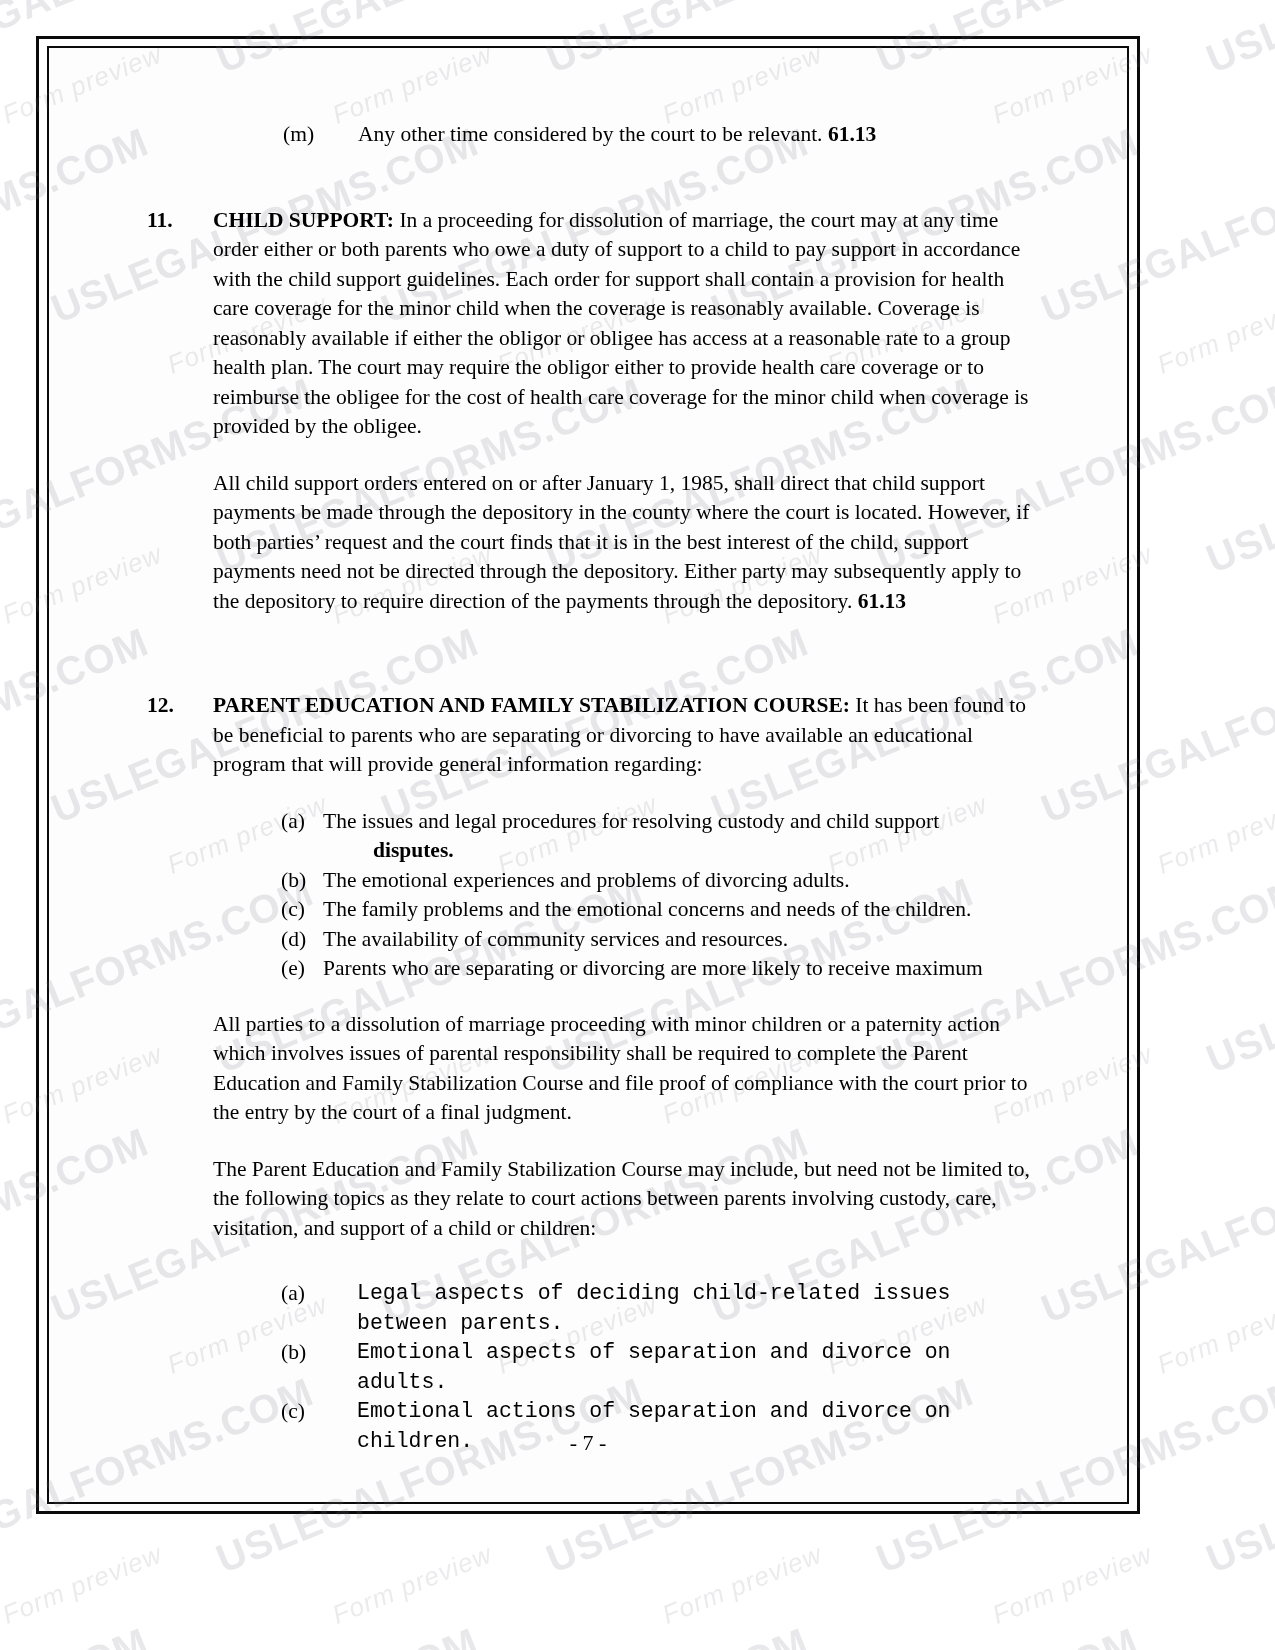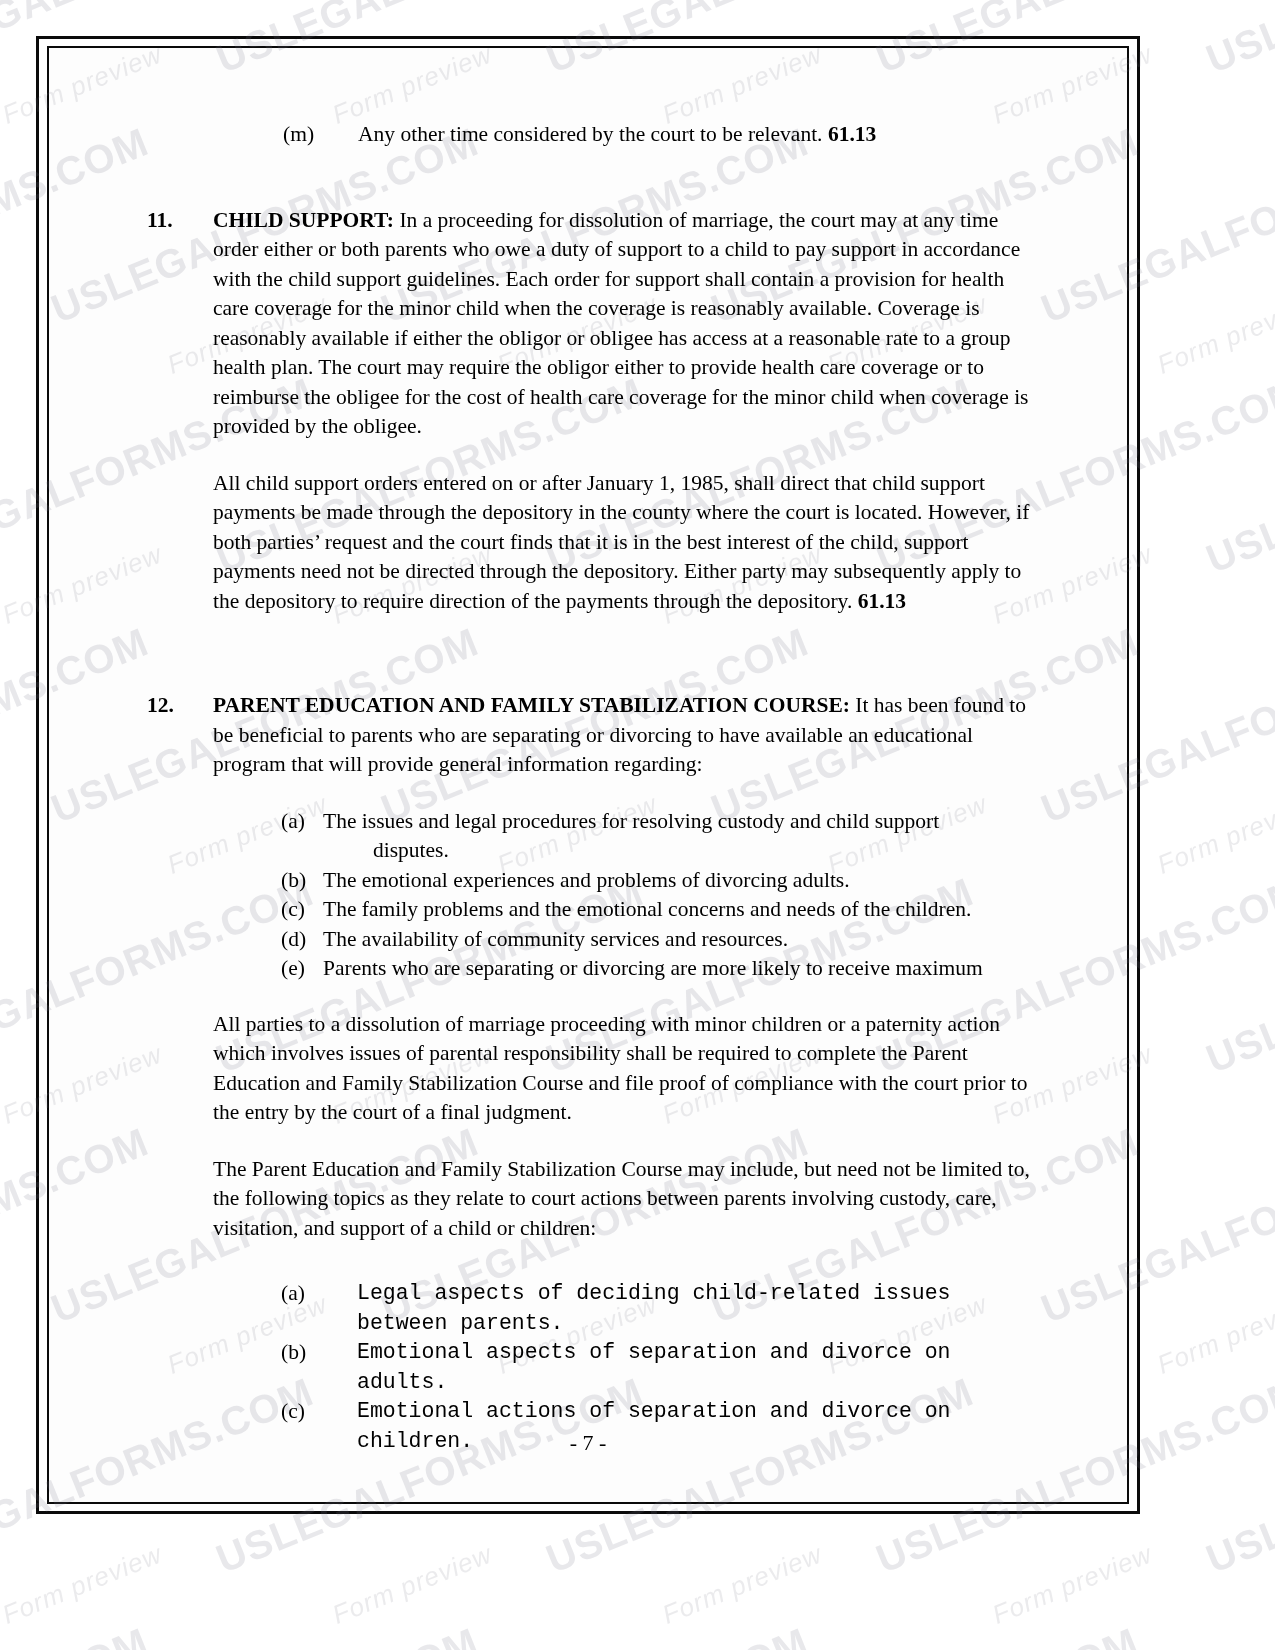--- a/index.html
+++ b/index.html
@@ -143,20 +143,21 @@
     width: 38px;
   }
   .sublist-tight .row .txt {
     flex: 1 1 auto;
     text-indent: 0;
     padding-left: 4px;
   }
   .sublist-tight .row .txt .cont {
     display: block;
     padding-left: 50px;
+    font-weight: bold;
   }
 
   
   .sublist-wide {
     margin: 36px 0 0 68px;
   }
   .sublist-wide .row {
     display: flex;
     align-items: flex-start;
   }

